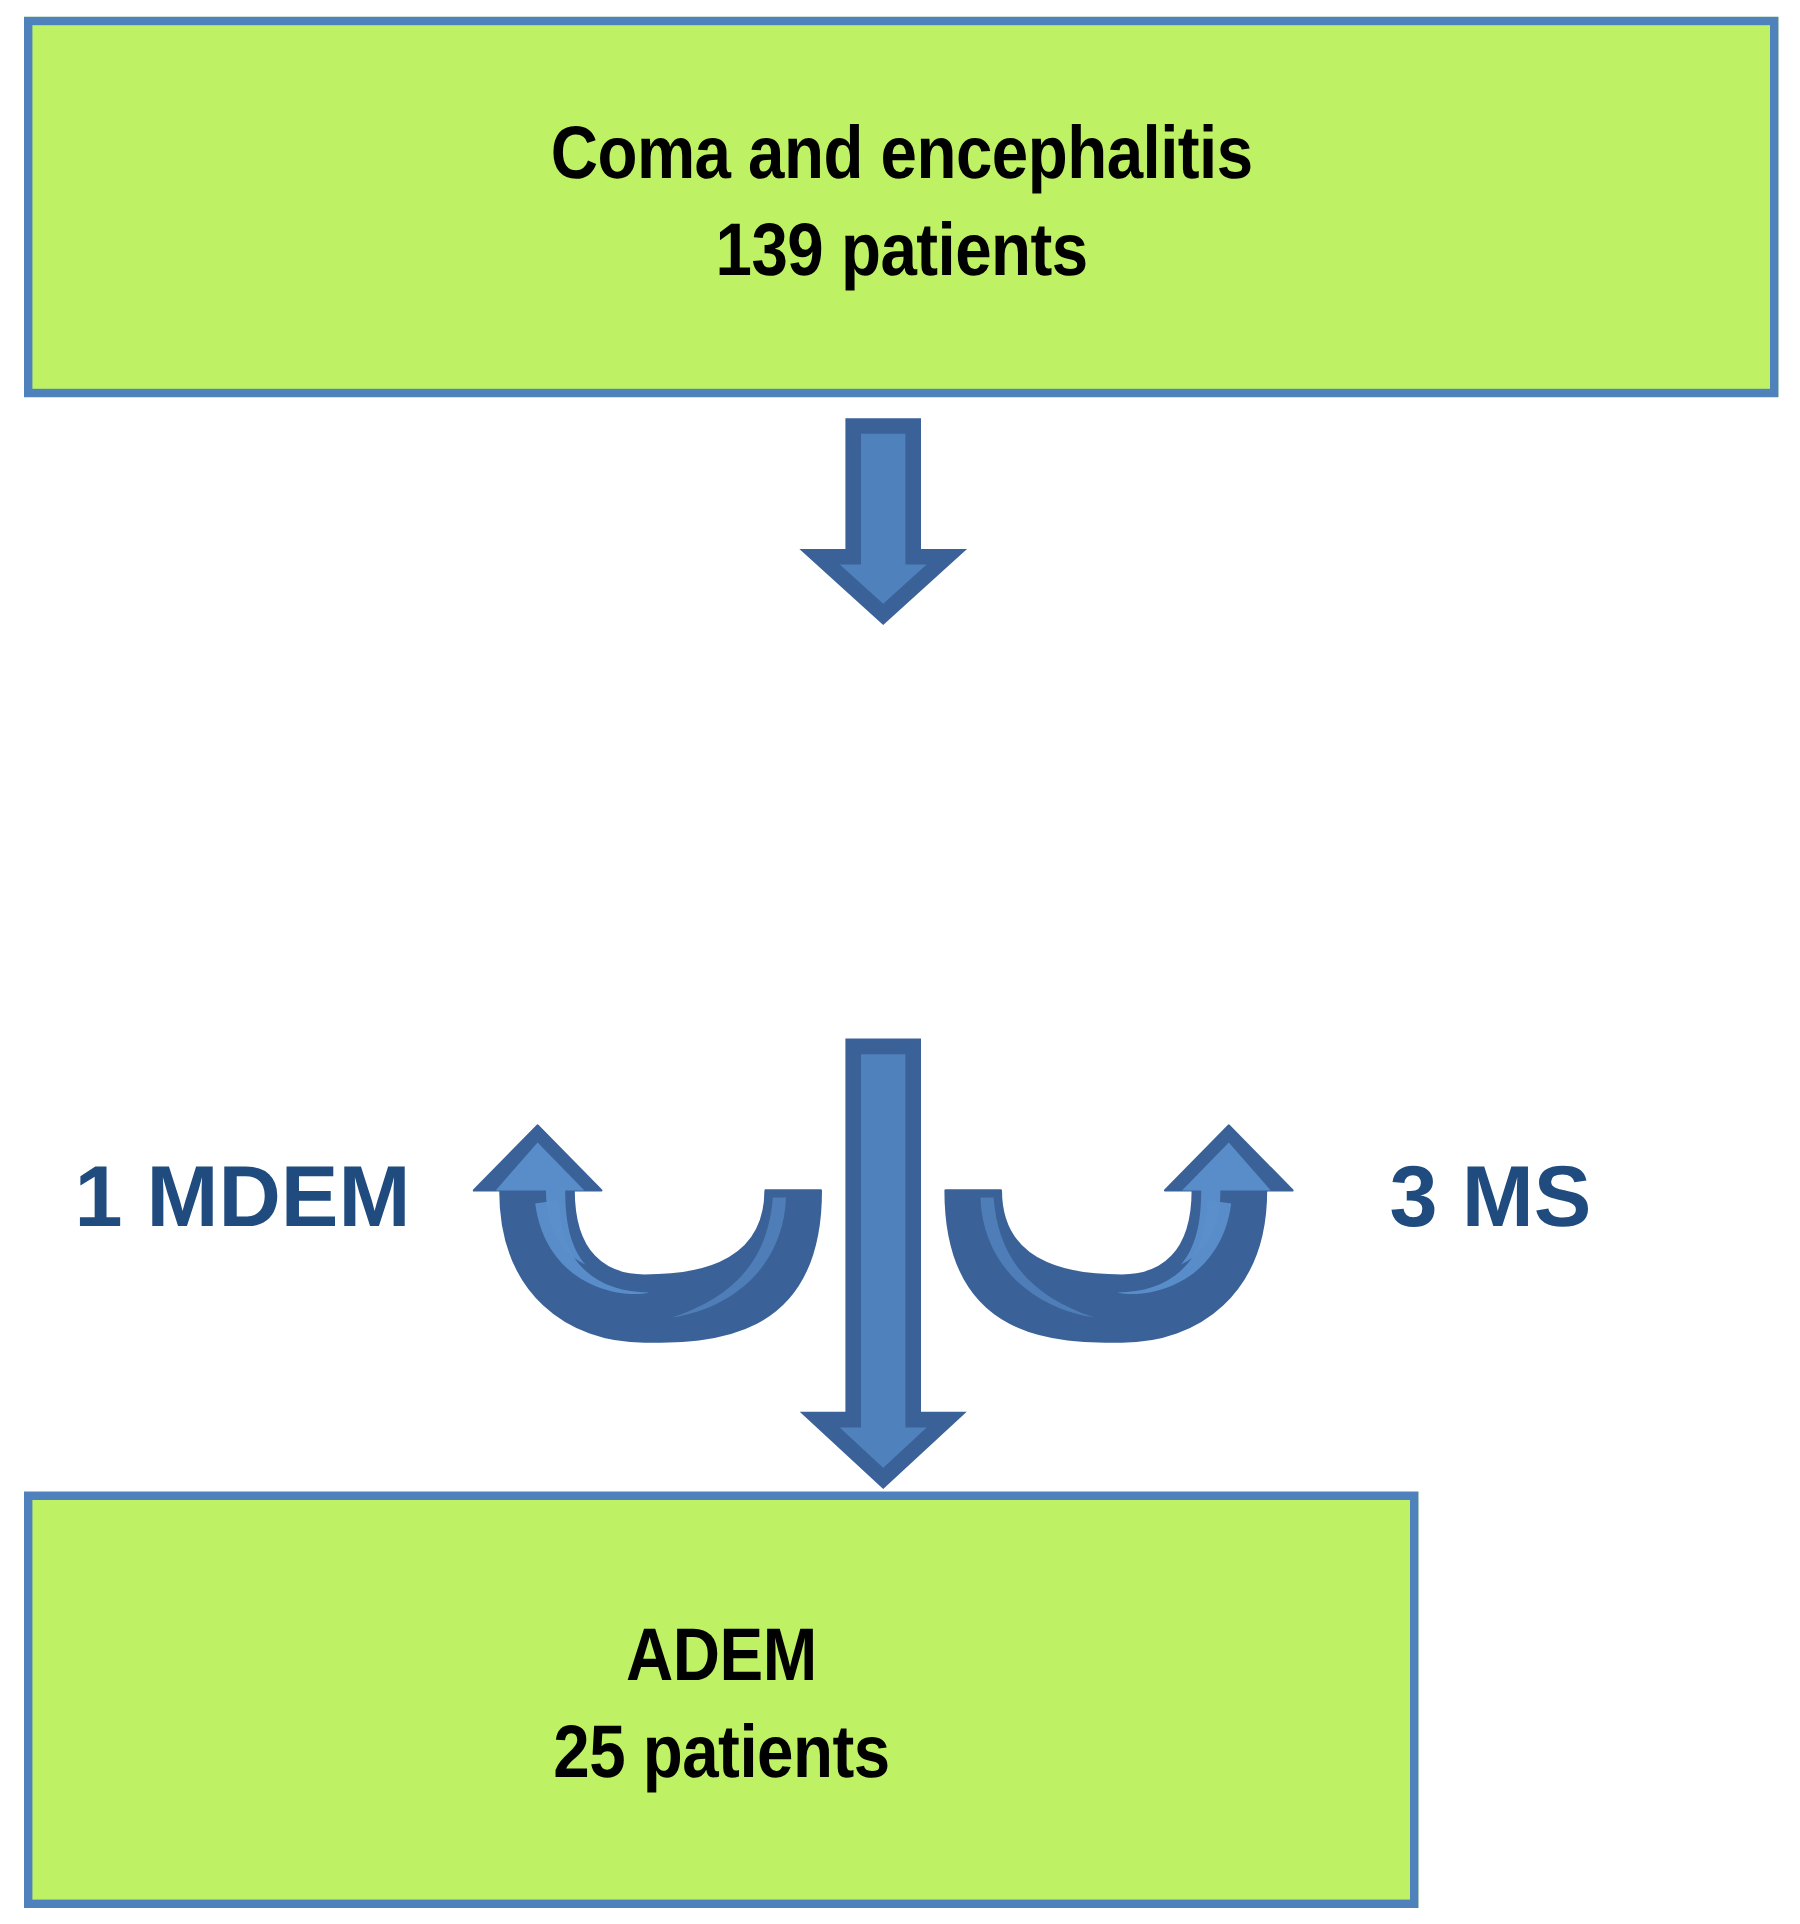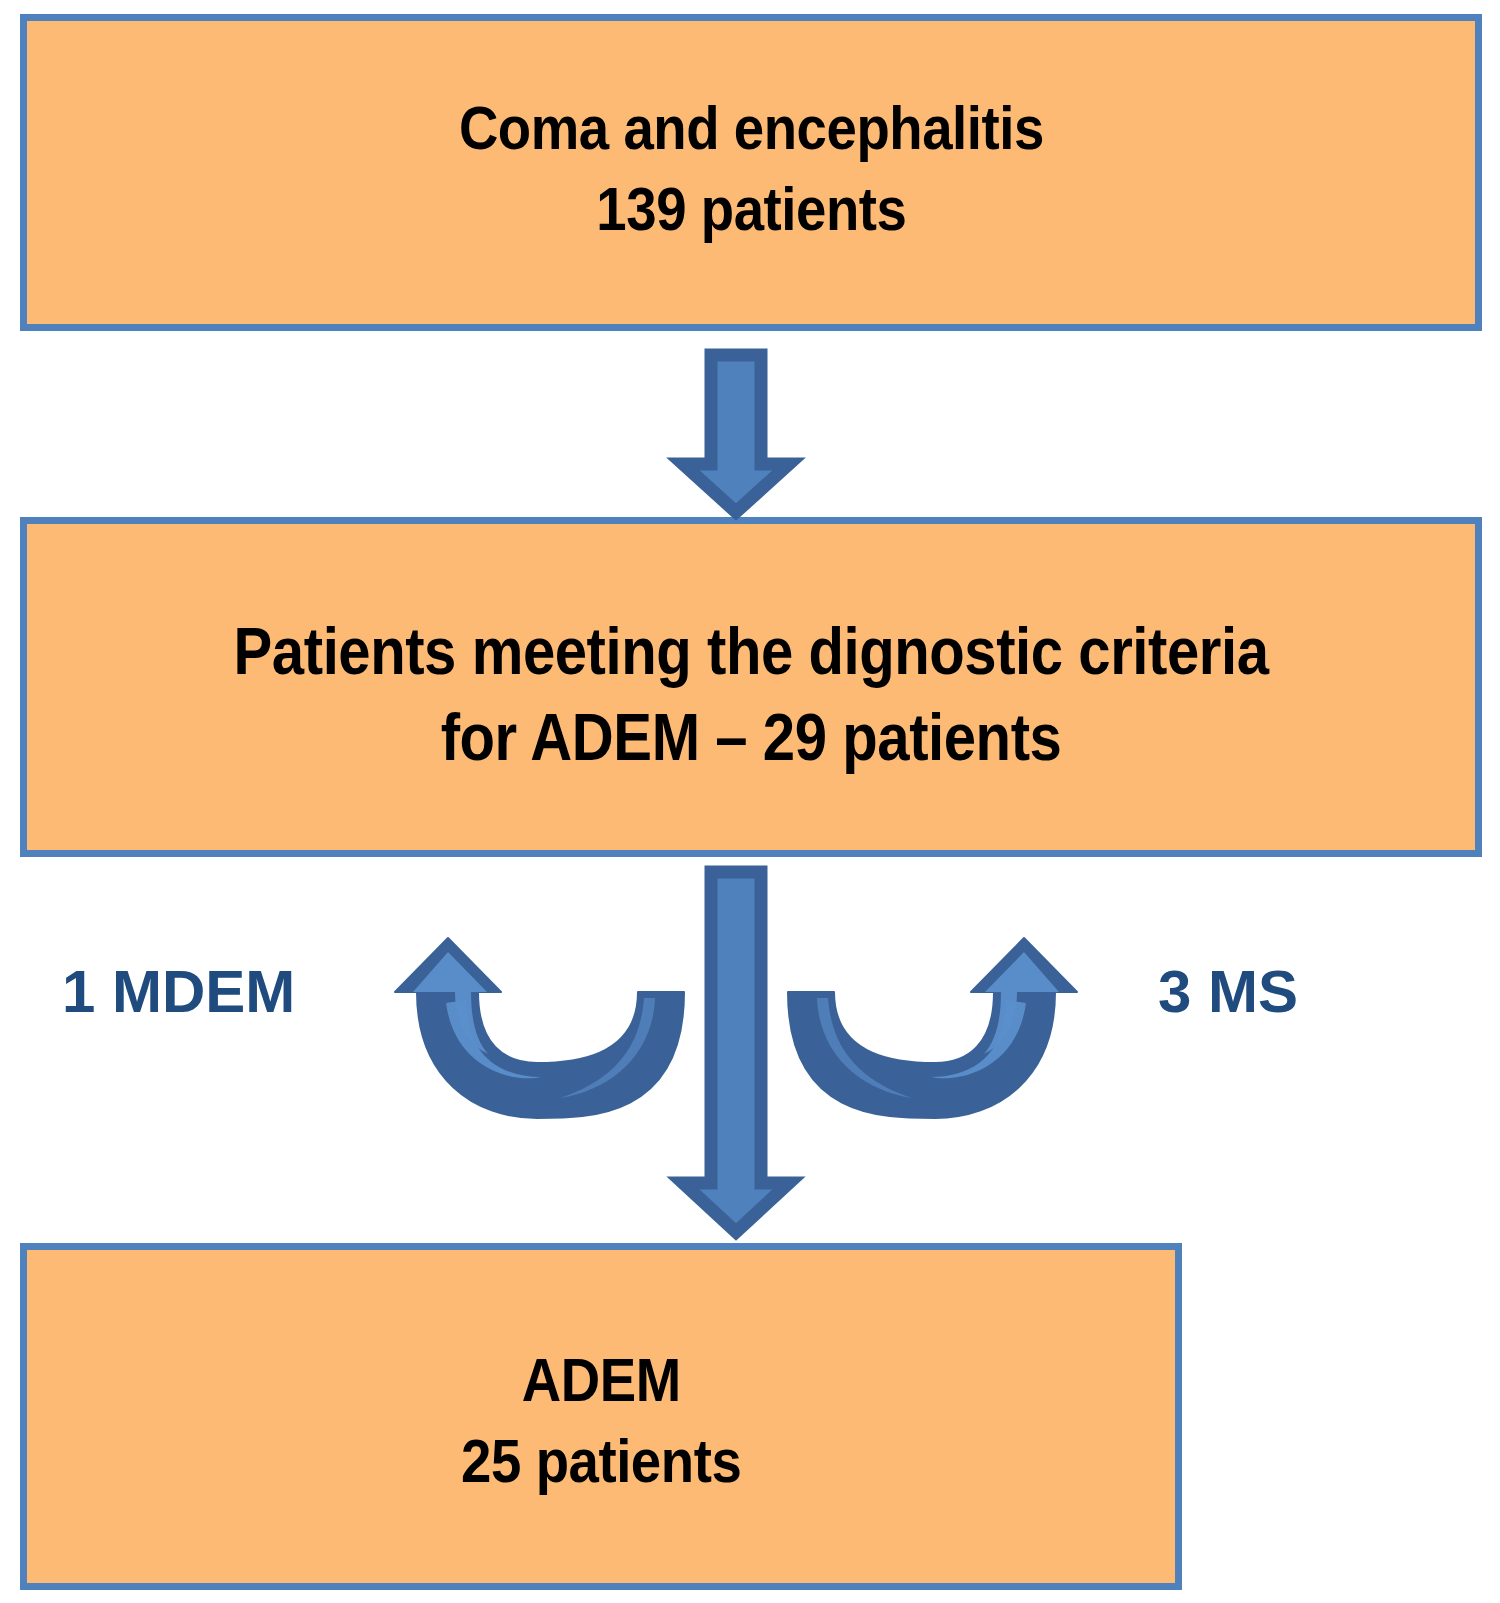--- a/index.html
+++ b/index.html
@@ -17,21 +17,21 @@
     width: 1500px;
     height: 1603px;
     background: #ffffff;
     overflow: hidden;
   }
 
   
   .flow-box {
     position: absolute;
     box-sizing: border-box;
-    background: #fdba74;
+    background: #bef264;
     border: 7px solid #4F81BD;
     display: flex;
     flex-direction: column;
     align-items: center;
     justify-content: center;
   }
 
   .box-line {
     color: #000000;
     font-family: "Liberation Sans", sans-serif;
@@ -64,45 +64,39 @@
     height: 1603px;
     pointer-events: none;
   }
 
   
   .side-label {
     position: absolute;
     color: #1F4B7E;
     font-family: "Liberation Sans", sans-serif;
     font-weight: bold;
-    font-size: 60px;
+    font-size: 72px;
     line-height: 1;
     white-space: nowrap;
   }
   #label-mdem { left: 62px;   top: 962px; }
   #label-ms   { left: 1147px; top: 962px; margin-left: 11px; }
 </style>
 </head>
 <body>
 
 <div id="canvas">
 
   <div class="flow-box" id="box-coma">
     <div class="box-stack">
       <div class="box-line">Coma and encephalitis</div>
       <div class="box-line">139 patients</div>
     </div>
   </div>
 
-  <div class="flow-box" id="box-criteria">
-    <div class="box-stack">
-      <div class="box-line">Patients meeting the dignostic criteria</div>
-      <div class="box-line">for ADEM – 29 patients</div>
-    </div>
-  </div>
 
   <div class="flow-box" id="box-adem">
     <div class="box-stack">
       <div class="box-line">ADEM</div>
       <div class="box-line">25 patients</div>
     </div>
   </div>
 
   <svg id="arrow-layer" viewBox="0 0 1500 1603">
 

